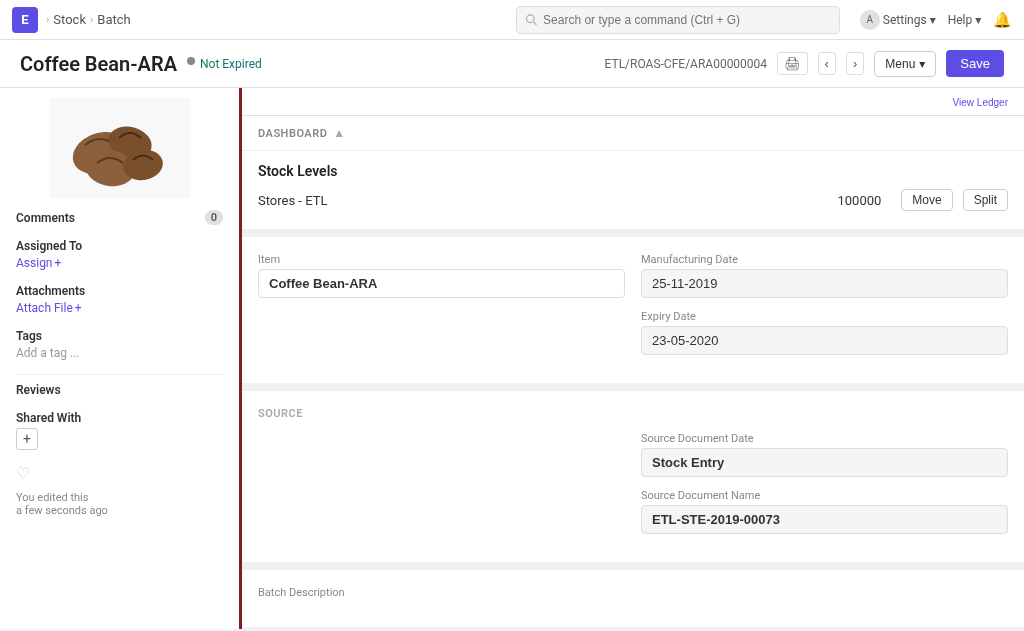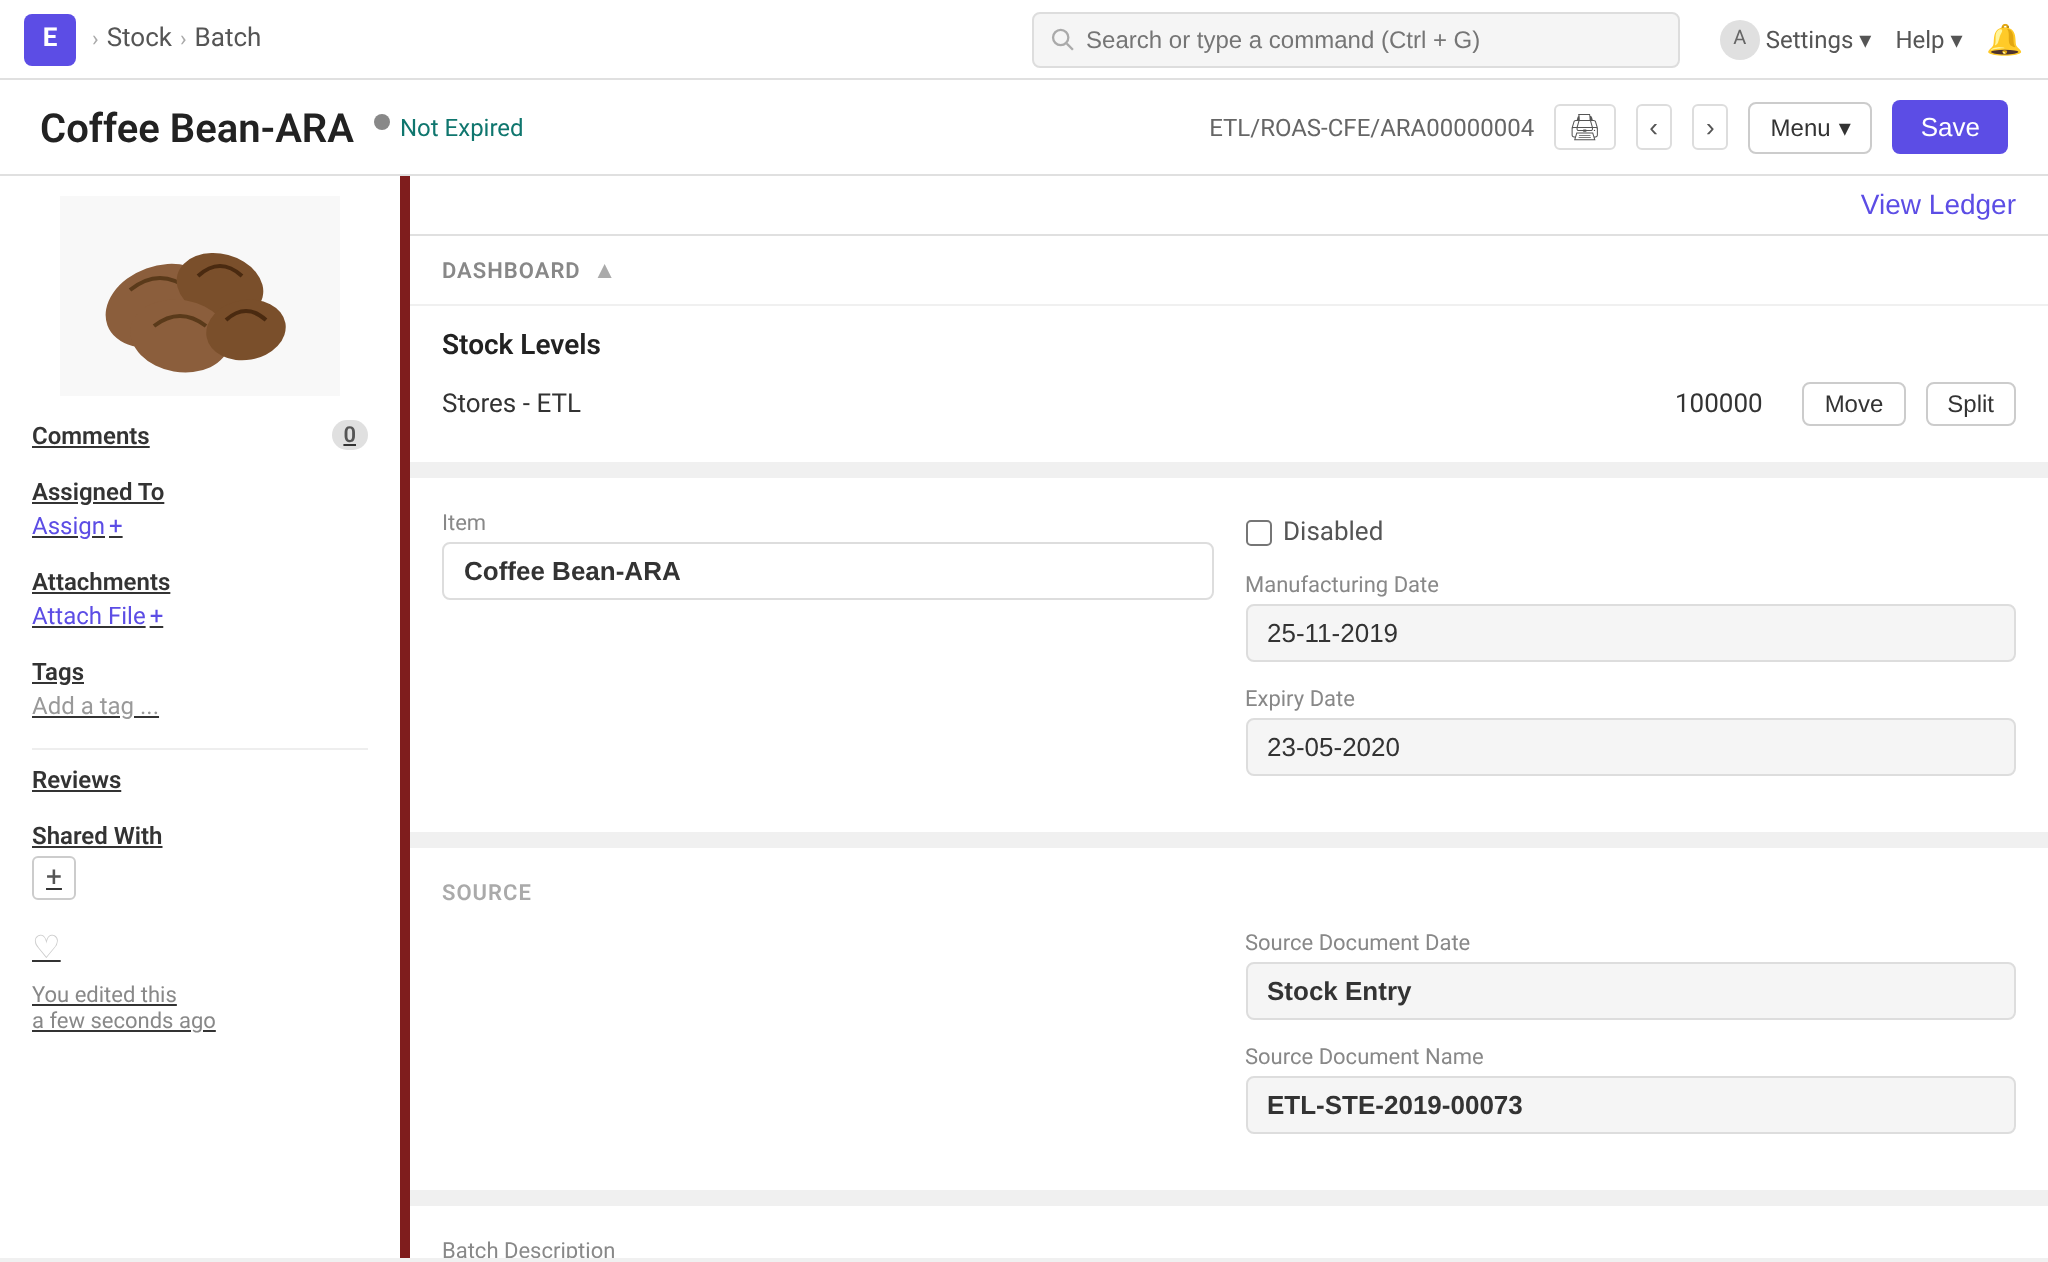--- a/index.html
+++ b/index.html
@@ -47,42 +47,42 @@
     .save-btn {
       background: #5c4de5; border: none; border-radius: 4px;
       padding: 6px 14px; cursor: pointer; font-size: 13px; color: #fff; font-weight: 500;
     }
 
     
     .main-layout { display: flex; height: calc(631px - 40px - 50px); overflow: hidden; }
 
     
     .sidebar {
-      width: 205px; background: #fff; border-right: 5px solid #7f1d1d;
-      padding: 10px 16px; overflow-y: auto; flex-shrink: 0; text-decoration: underline;
+      width: 242px; background: #fff; border-right: 3px solid #7f1d1d;
+      padding: 10px 16px; overflow-y: auto; flex-shrink: 0;
     }
     .sidebar-img-placeholder {
       width: 140px; height: 100px; margin: 0 auto 12px; display: flex; align-items: center; justify-content: center;
       background: #f8f8f8;
     }
     .coffee-beans-svg { width: 130px; height: 90px; }
     .sidebar-section { margin-bottom: 14px; }
     .sidebar-section-title { font-size: 12px; font-weight: 600; color: #333; margin-bottom: 3px; display: flex; align-items: center; justify-content: space-between; }
     .sidebar-section-count { background: #e0e0e0; border-radius: 10px; padding: 1px 6px; font-size: 11px; color: #555; }
     .sidebar-link { font-size: 12px; color: #5c4de5; cursor: pointer; display: flex; align-items: center; gap: 2px; }
     .sidebar-muted { font-size: 12px; color: #999; cursor: pointer; }
     .sidebar-divider { border: none; border-top: 1px solid #eee; margin: 8px 0; }
     .plus-btn { width: 22px; height: 22px; border: 1px solid #ccc; border-radius: 3px; display: flex; align-items: center; justify-content: center; cursor: pointer; font-size: 14px; color: #555; }
     .heart-icon { font-size: 16px; color: #ccc; cursor: pointer; margin-top: 4px; }
     .sidebar-footer { font-size: 11px; color: #888; margin-top: 8px; }
 
     
     .content { flex: 1; overflow-y: auto; background: #f0f0f0; padding: 0; }
     .view-ledger-bar { background: #fff; padding: 6px 16px; text-align: right; border-bottom: 1px solid #e0e0e0; }
-    .view-ledger-btn { font-size: 14px; color: #5c4de5; cursor: pointer; background: none; border: none; }
+    .view-ledger-btn { font-size: 10px; color: #5c4de5; cursor: pointer; background: none; border: none; }
 
     
     .panel { background: #fff; margin-bottom: 8px; }
     .panel-header {
       padding: 10px 16px; border-bottom: 1px solid #f0f0f0;
       display: flex; align-items: center; gap: 6px;
     }
     .panel-header-title { font-size: 11px; font-weight: 600; color: #888; letter-spacing: 0.5px; text-transform: uppercase; }
     .collapse-icon { font-size: 12px; color: #aaa; cursor: pointer; }
     .panel-body { padding: 12px 16px; }
@@ -275,24 +275,20 @@
 
     <div class="form-section">
       <div class="form-row">
         <div class="form-col">
           <div class="form-group">
             <div class="form-label">Item</div>
             <input class="form-input form-input-bold" type="text" value="Coffee Bean-ARA" style="">
           </div>
         </div>
         <div class="form-col">
-          <div class="checkbox-row">
-            <input type="checkbox" style="">
-            <span class="checkbox-label">Disabled</span>
-          </div>
           <div class="form-group">
             <div class="form-label">Manufacturing Date</div>
             <input class="form-input form-input-filled" type="text" value="25-11-2019" style="">
           </div>
           <div class="form-group">
             <div class="form-label">Expiry Date</div>
             <input class="form-input form-input-filled" type="text" value="23-05-2020" style="">
           </div>
         </div>
       </div>

